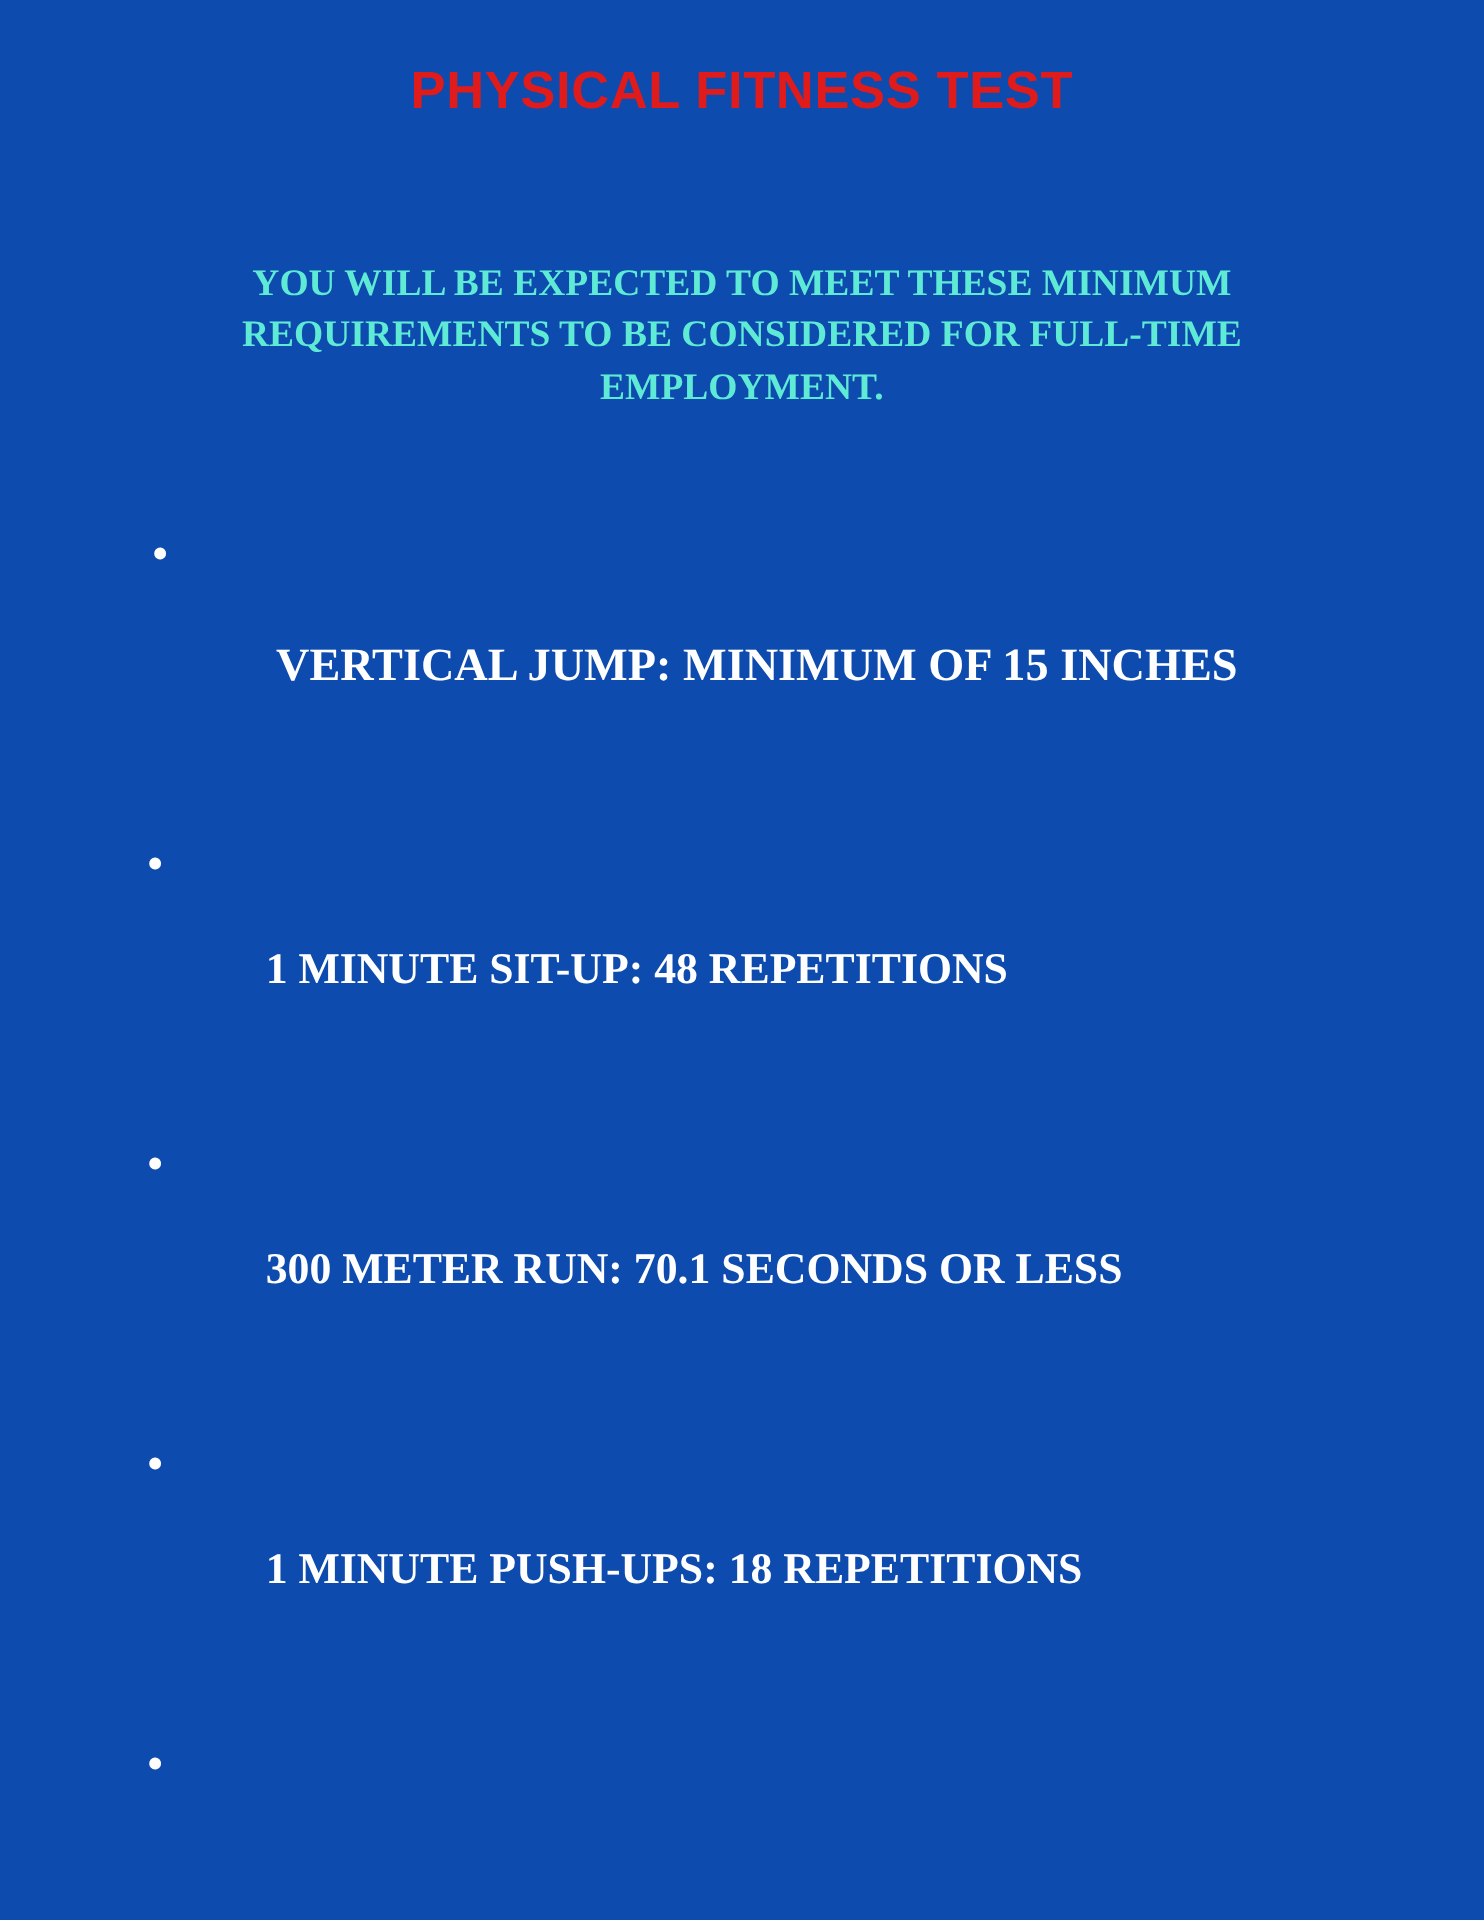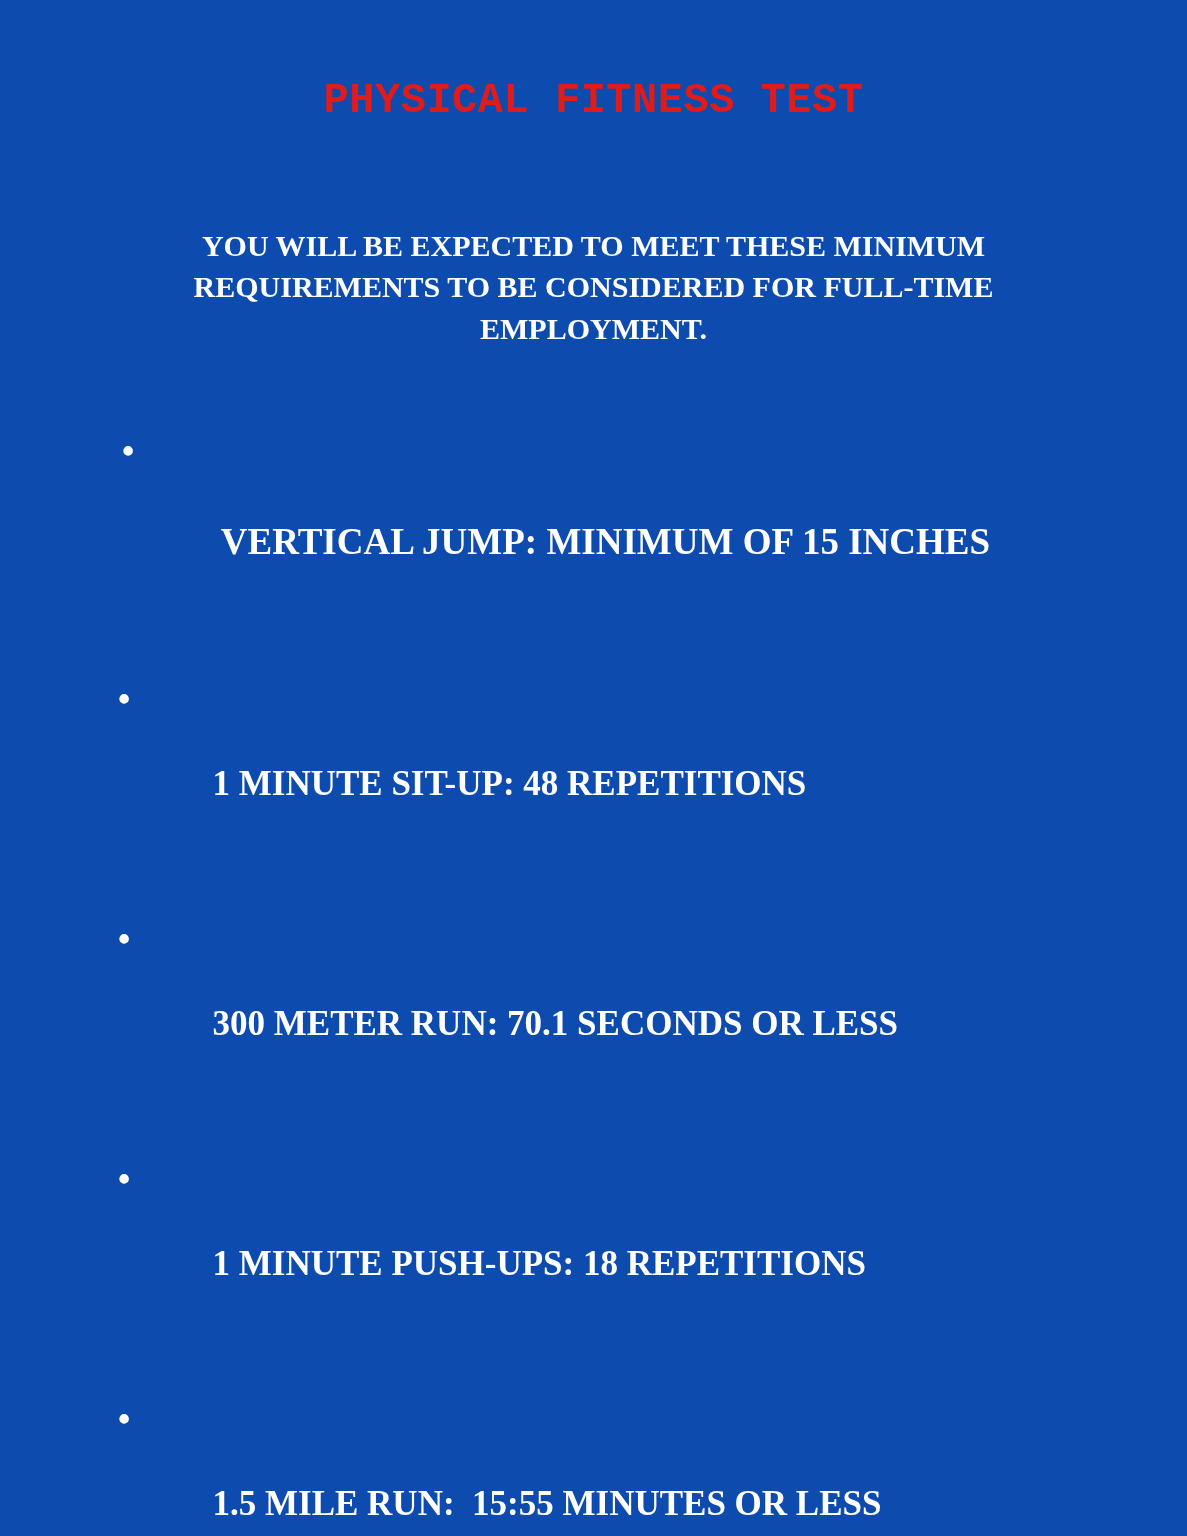--- a/index.html
+++ b/index.html
@@ -20,30 +20,30 @@
     box-sizing: border-box;
     background: #0e4bae;
   }
   .title {
     text-align: center;
     color: #e01b1b;
     font-weight: bold;
     font-size: 42px;
     letter-spacing: 0.5px;
     margin: 0;
-    padding-top: 77px;
-    font-family: Liberation Mono, monospace;
+    padding-top: 48px;
+    font-family: Liberation Sans, sans-serif;
   }
   .subtitle {
-    color: #ffffff;
+    color: #5eead4;
     text-align: center;
     font-size: 30px;
     font-weight: bold;
     line-height: 1.38;
-    margin: 4px auto;
+    margin: 14px auto;
     padding-top: 96px;
     width: 880px;
     font-family: "Liberation Serif", serif;
   }
   .bullet-list {
     list-style: none;
     margin: 0;
     padding: 0;
     padding-top: 78px;
     padding-left: 118px;
@@ -95,17 +95,16 @@
     <li class="bullet-item">
       <span class="dot">•</span>
       <span>300 METER RUN: 70.1 SECONDS OR LESS</span>
     </li>
     <li class="bullet-item">
       <span class="dot">•</span>
       <span>1 MINUTE PUSH-UPS: 18 REPETITIONS</span>
     </li>
     <li class="bullet-item">
       <span class="dot">•</span>
-      <span>1.5 MILE RUN:  15:55 MINUTES OR LESS</span>
     </li>
   </ul>
 
 </div>
 
 </body></html>

